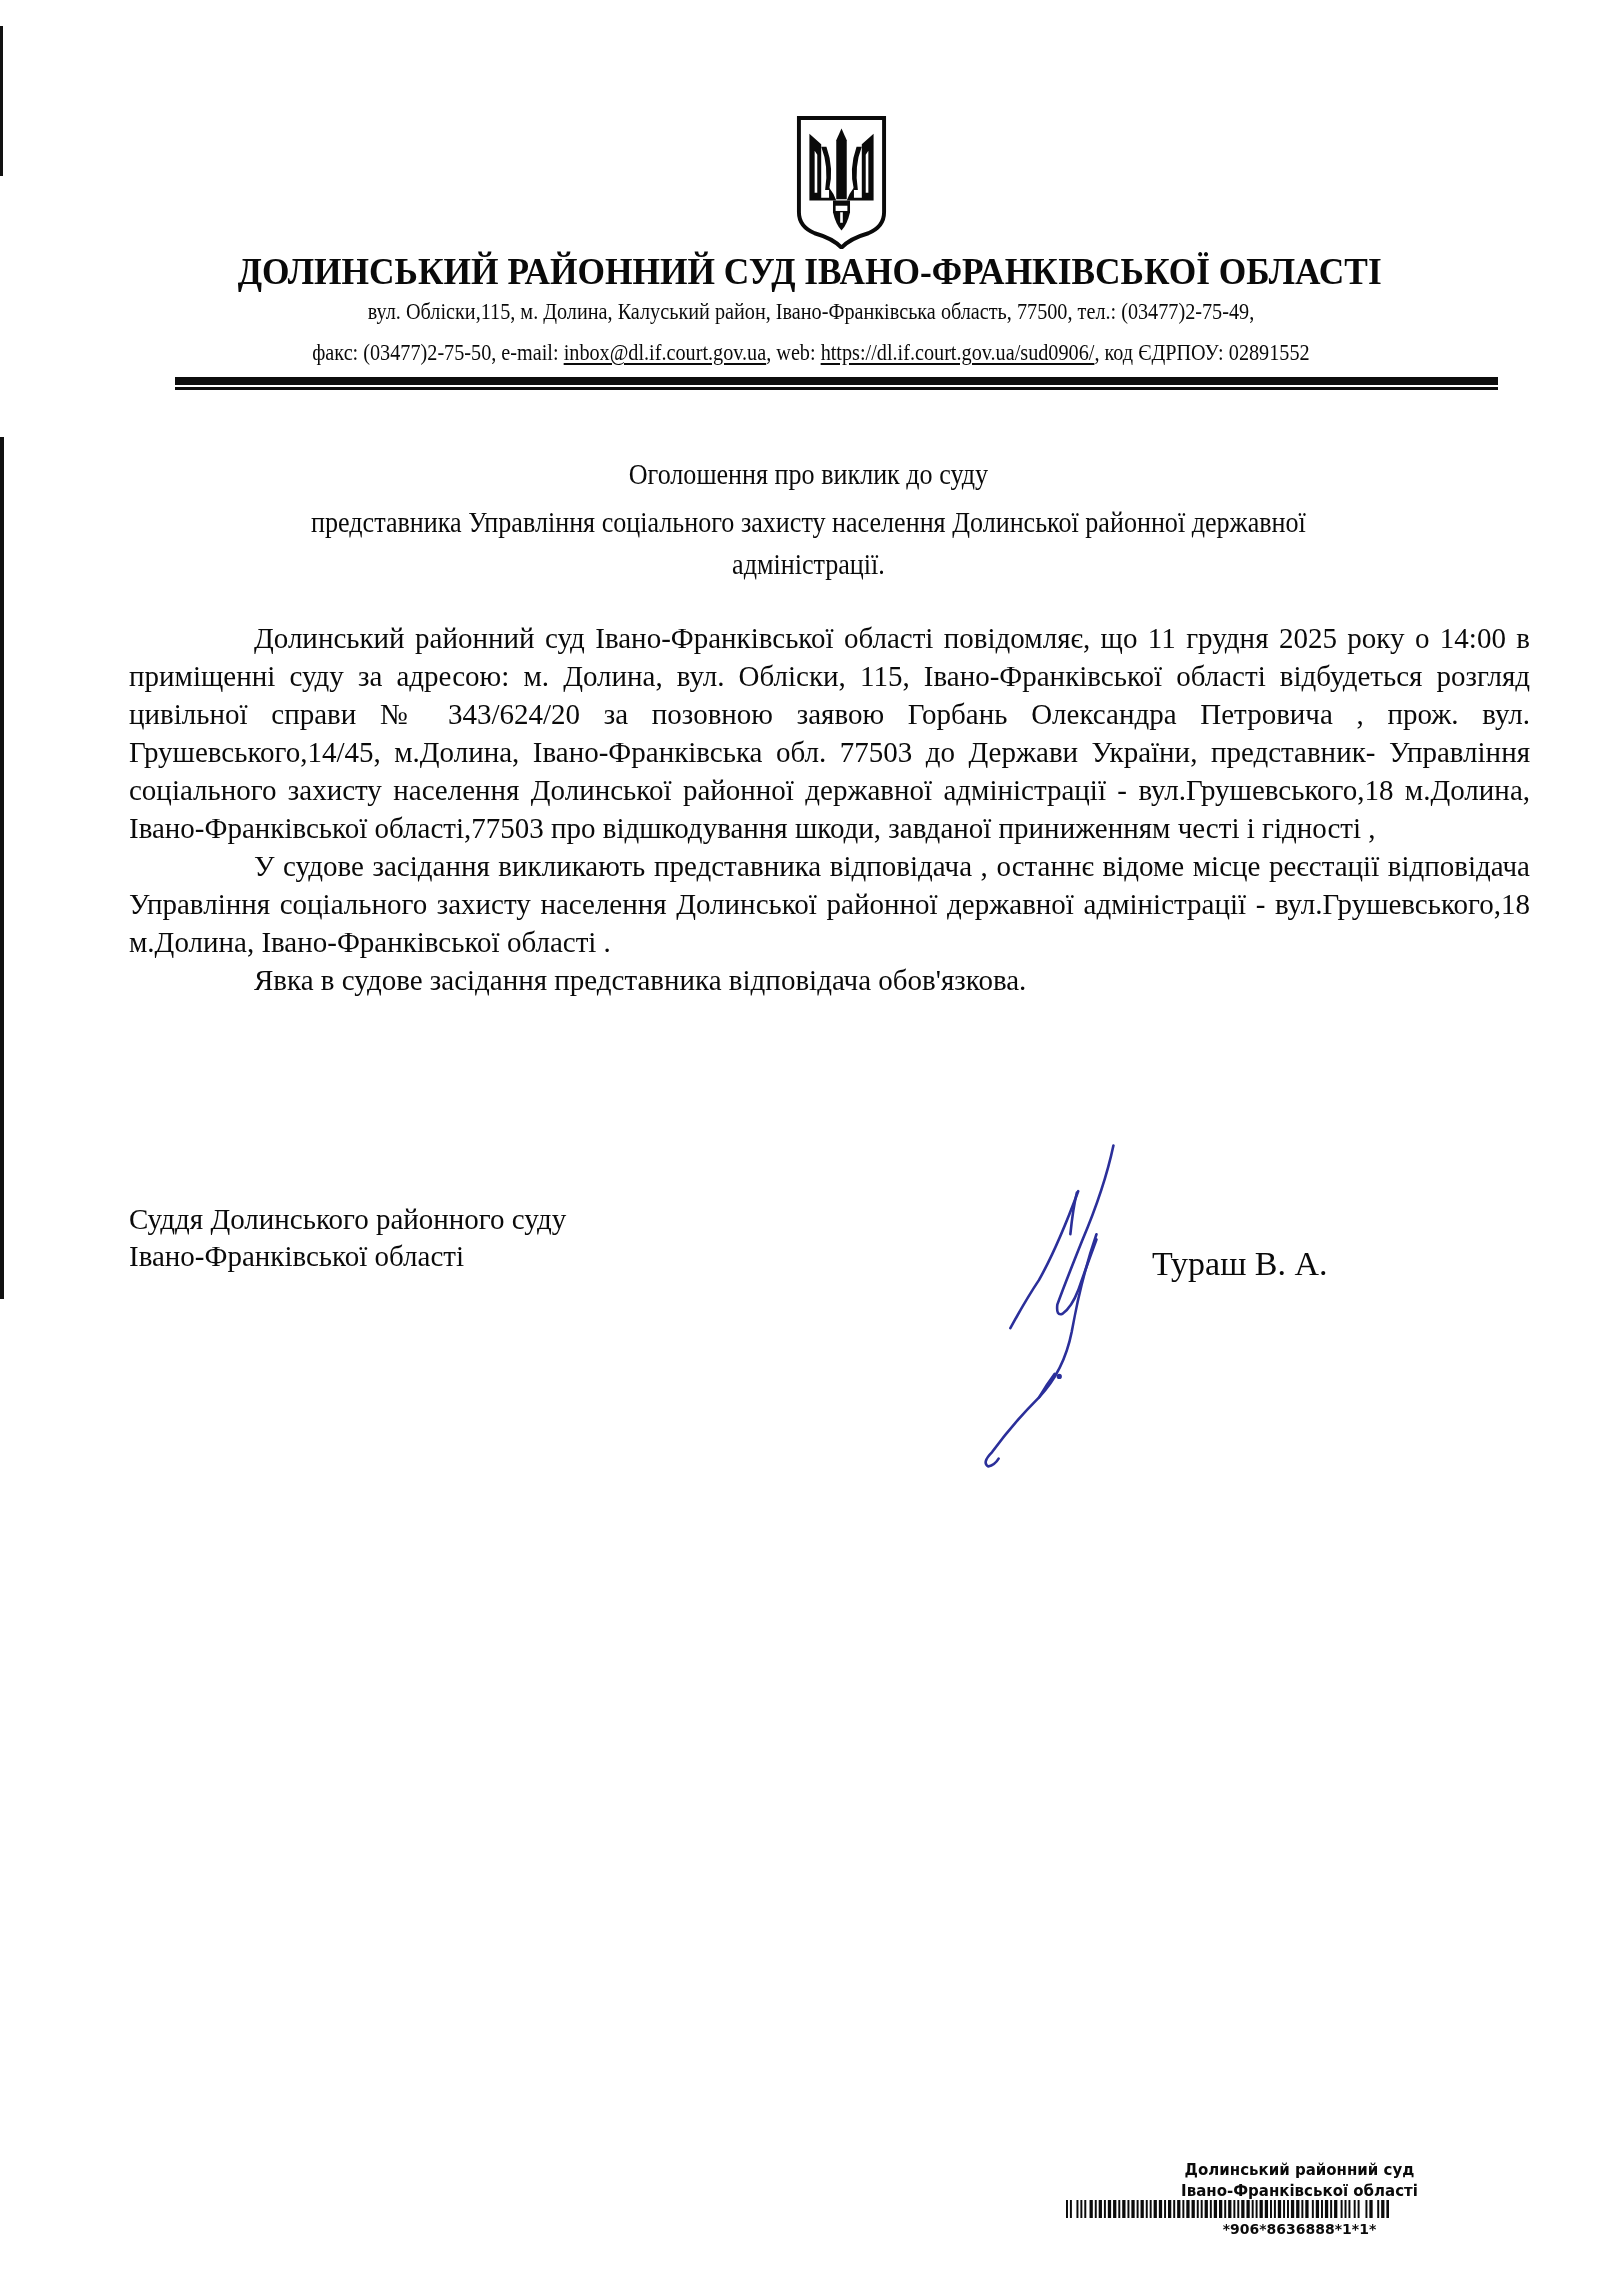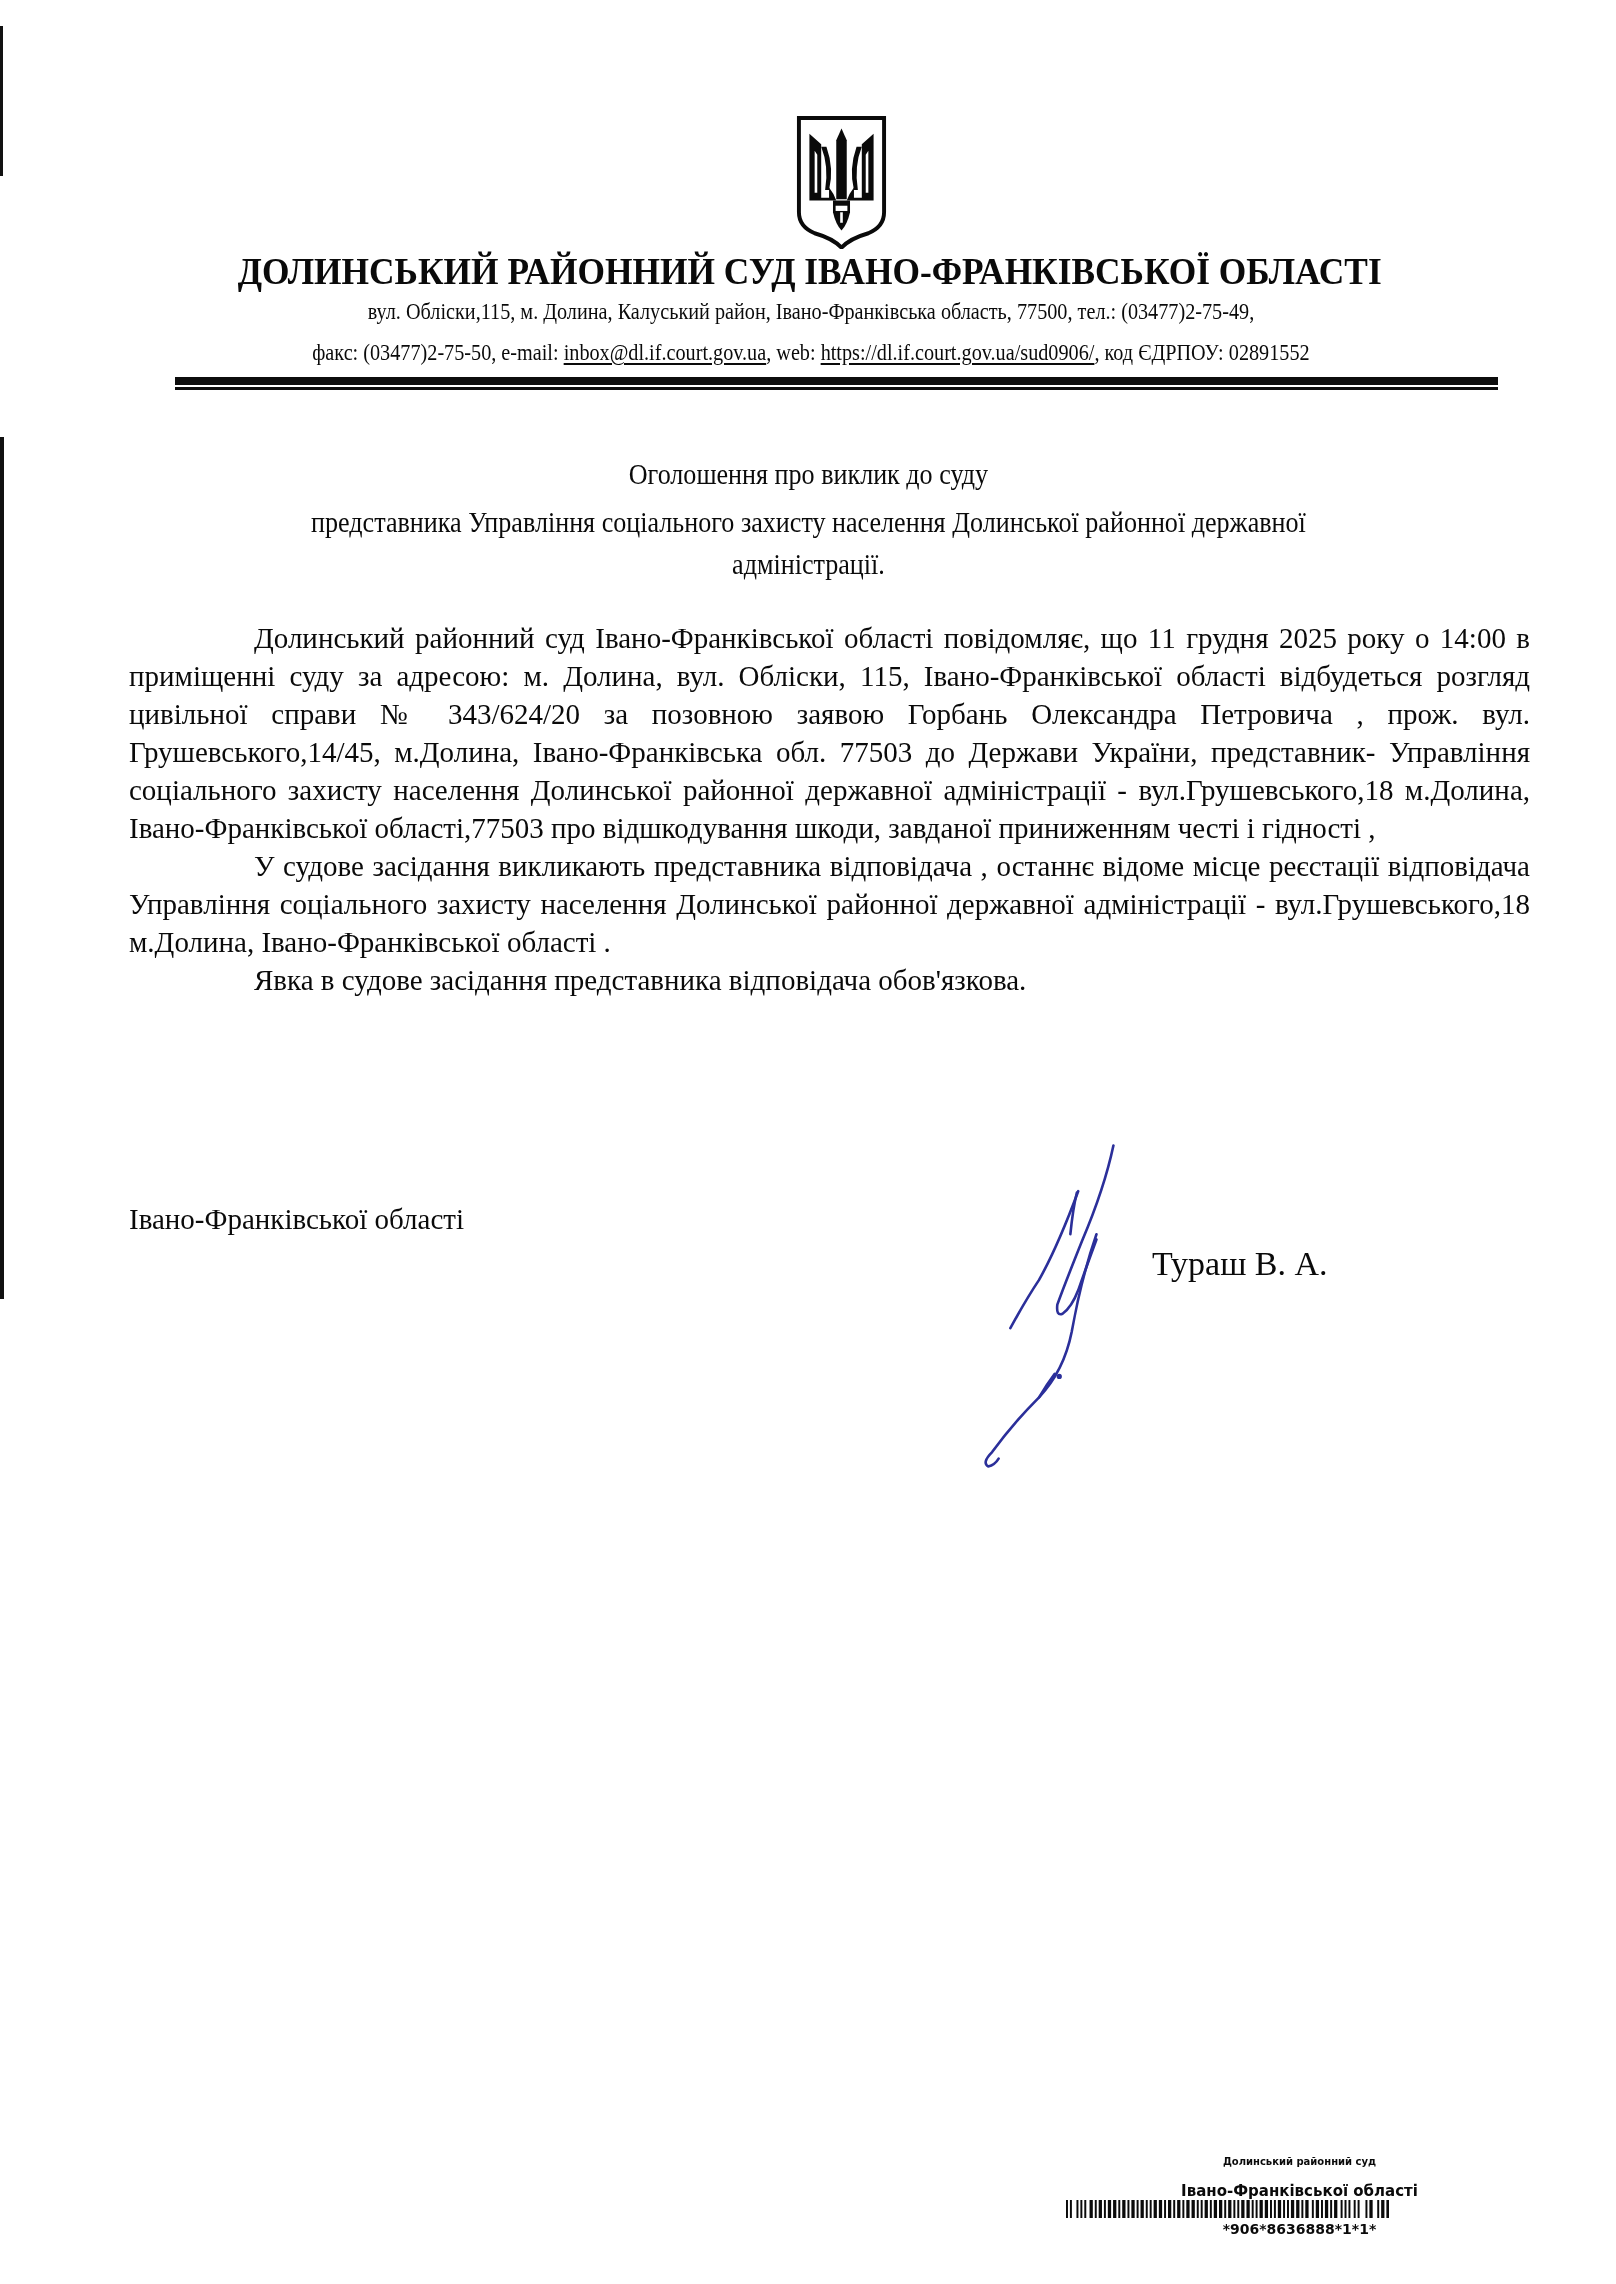--- a/index.html
+++ b/index.html
@@ -35,21 +35,21 @@
   .body { position: absolute; left: 129px; width: 1401px; top: 619px; font-size: 29px; line-height: 38px; }
   .para { text-align: justify; text-align-last: left; margin: 0; }
   .indent { text-indent: 125px; }
 
   .signature-block { position: absolute; left: 129px; top: 1201px; font-size: 29px; line-height: 37px; }
   .judge-name { position: absolute; left: 1152px; top: 1245px; font-size: 34px; line-height: 37px; }
   .signature { position: absolute; left: 966px; top: 1136px; width: 424px; height: 353px; }
 
   .stamp { position: absolute; left: 1058px; top: 2148px; width: 483px; text-align: center;
            font-family: "DejaVu Sans", sans-serif; font-weight: bold; }
-  .stamp-l1 { position: absolute; left: 0; top: 5px; width: 483px; font-size: 10px; line-height: 18.3px; }
+  .stamp-l1 { position: absolute; left: 0; top: 13px; width: 483px; font-size: 15px; line-height: 18.3px; }
   .stamp-l2 { position: absolute; left: 0; top: 34px; width: 483px; font-size: 15px; line-height: 18.3px; }
   .barcode { position: absolute; left: 7.8px; top: 52px; width: 323px; height: 18.3px; }
   .stamp-code { position: absolute; left: 0; top: 72px; width: 483px; font-size: 14px; line-height: 18.3px; }
 </style>
 </head>
 <body>
 
 <div class="scan-edge-top"></div>
 <div class="scan-edge"></div>
 
@@ -81,20 +81,21 @@
 <div class="title-line t2">представника  Управління соціального захисту населення Долинської районної державної</div>
 <div class="title-line t3">адміністрації.</div>
 
 <div class="body">
   <p class="para indent">Долинський районний суд Івано-Франківської області повідомляє, що 11 грудня 2025 року о 14:00 в приміщенні суду за адресою: м. Долина, вул. Обліски, 115, Івано-Франківської області відбудеться розгляд цивільної справи № 343/624/20 за позовною заявою  Горбань Олександра Петровича , прож. вул. Грушевського,14/45, м.Долина, Івано-Франківська обл. 77503 до Держави України, представник- Управління соціального захисту населення Долинської районної державної адміністрації  -  вул.Грушевського,18  м.Долина,  Івано-Франківської  області,77503  про відшкодування шкоди, завданої приниженням честі і гідності  ,</p>
   <p class="para indent">У судове засідання викликають  представника відповідача  , останнє відоме  місце реєстації відповідача Управління соціального захисту населення Долинської районної державної адміністрації - вул.Грушевського,18 м.Долина, Івано-Франківської області  .</p>
   <p class="para indent">Явка в судове засідання  представника відповідача обов'язкова.</p>
 </div>
 
 <div class="signature-block">
+  <div>Суддя Долинського районного суду</div>
   <div>Івано-Франківської області</div>
 </div>
 
 <svg class="signature" viewBox="0 0 650 540" fill="none" stroke="#2b2f9a" stroke-width="4" stroke-linecap="round">
   <path d="M226 14 Q212 80 178 160 Q150 230 140 258 Q138 276 148 272 Q162 262 172 236 Q186 196 200 158"></path>
   <path d="M172 84 Q140 170 112 220 Q92 250 68 294"></path>
   <path d="M170 86 Q164 110 160 150"></path>
   <path d="M200 150 Q176 220 162 300 Q150 360 112 400 Q72 440 40 484 Q24 500 34 506 Q44 504 50 494"></path>
   <path d="M112 400 Q124 380 136 364"></path>
   <circle cx="143" cy="368" r="2" fill="#2b2f9a"></circle>

